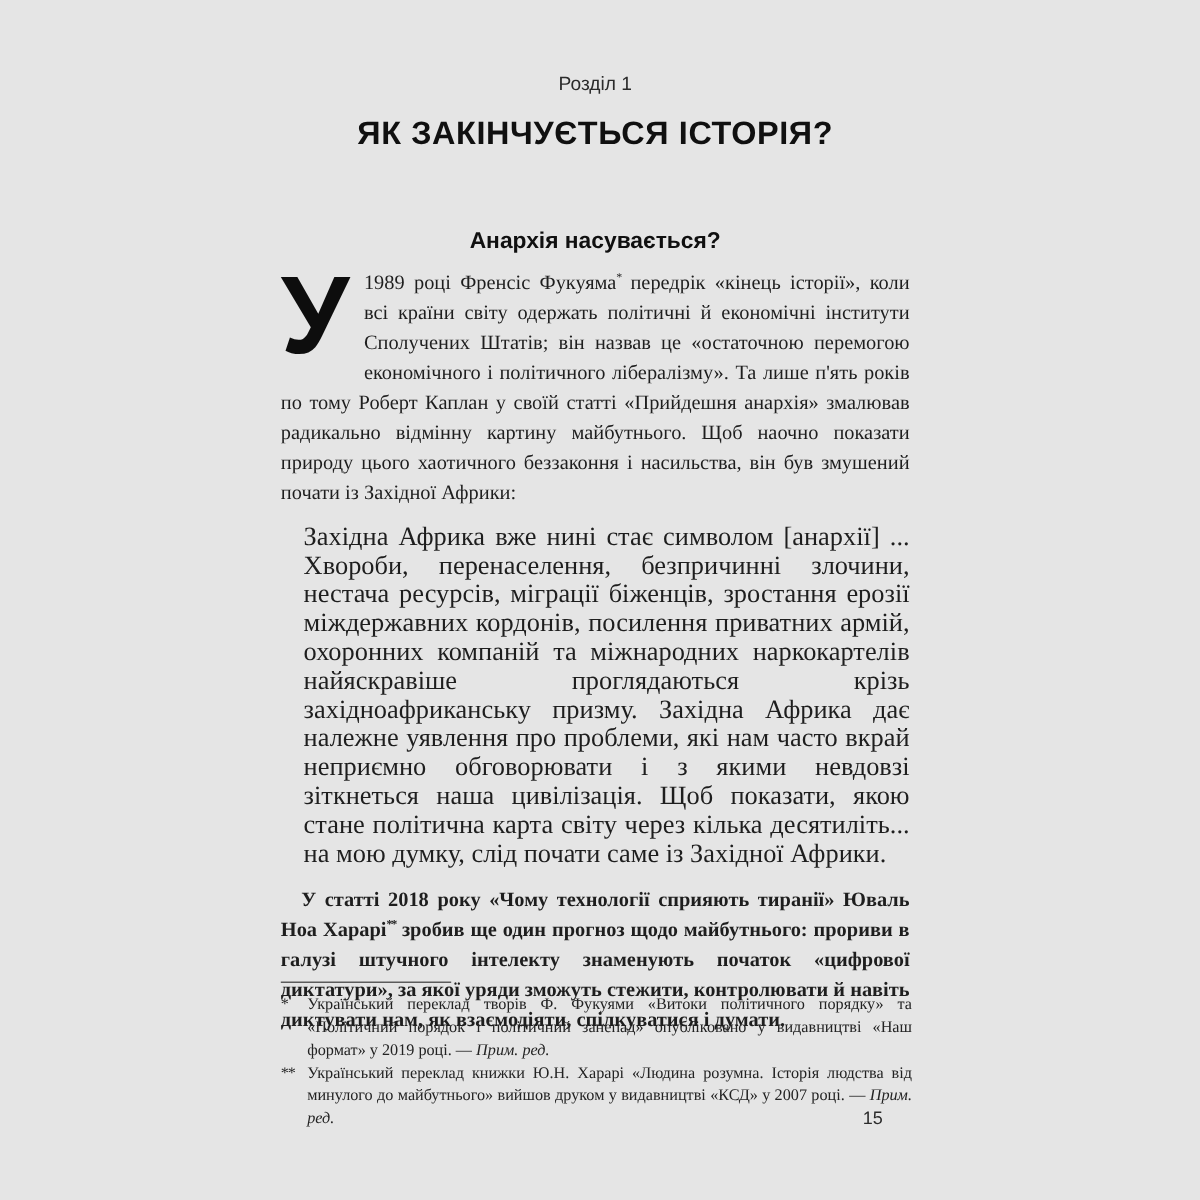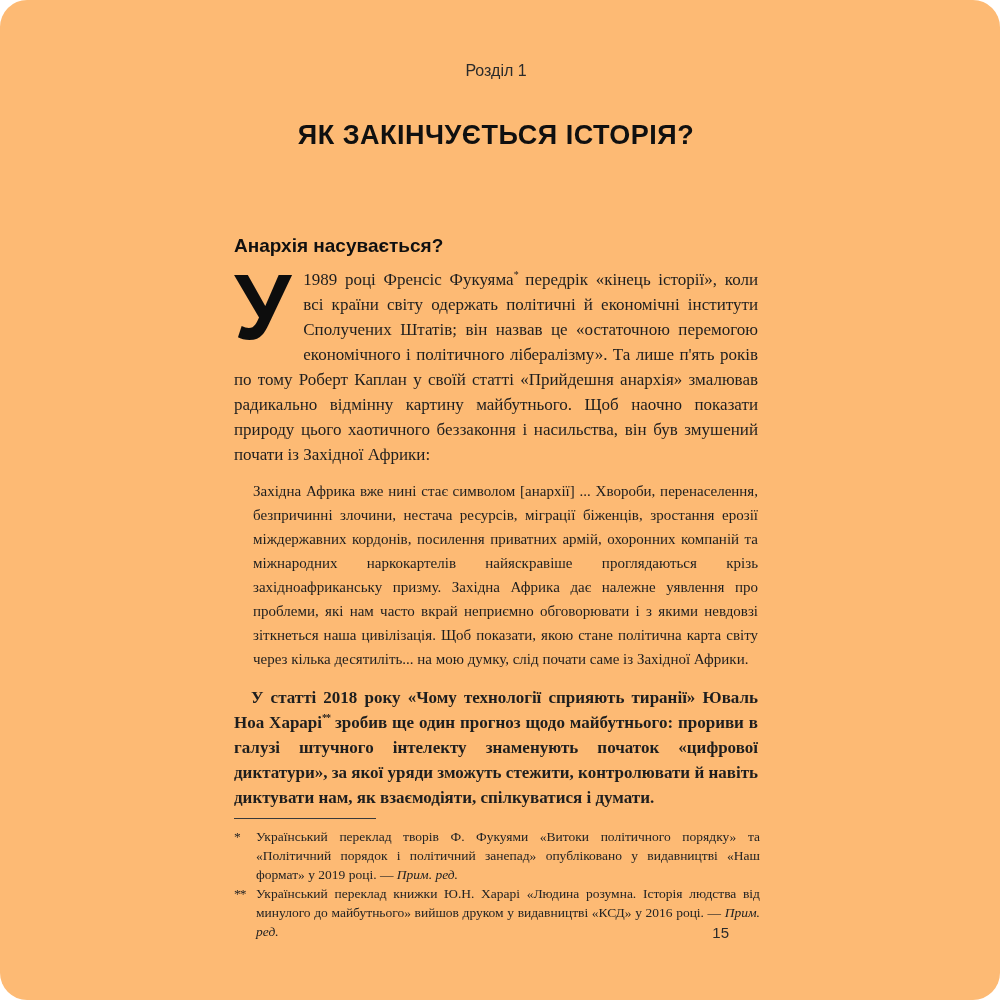--- a/index.html
+++ b/index.html
@@ -8,48 +8,48 @@
     background: #ffffff;
     font-family: "Liberation Serif", serif;
     color: #1e1e1e;
     position: relative;
     overflow: hidden;
   }
   .page {
     position: relative;
     width: 1000px;
     height: 1000px;
-    background: #fdba74;
-    border-radius: 27px;
+    background: #e5e5e5;
   }
   .content-column {
     position: absolute;
     left: 234px;
     top: 0;
     width: 524px;
   }
   .chapter-label {
     margin-top: 62px;
     text-align: center;
     font-family: "Liberation Sans", sans-serif;
     font-size: 16px;
     font-weight: 400;
     color: #2b2b2b;
   }
   .chapter-title {
-    margin-top: 40px;
+    margin-top: 16px;
     text-align: center;
     font-family: "Liberation Sans", sans-serif;
     font-size: 27px;
     font-weight: 700;
     letter-spacing: 0.5px;
     color: #101010;
   }
   .section-heading {
-    margin-top: 84px;
+    margin-top: 64px;
+    text-align: center;
     font-family: "Liberation Sans", sans-serif;
     font-size: 19px;
     font-weight: 700;
     color: #101010;
   }
   .body-text {
     margin-top: 10px;
   }
   .para {
     font-size: 17px;
@@ -68,21 +68,21 @@
   }
   .year-bold { font-weight: 400; }
   .fn-ref {
     font-size: 10px;
     vertical-align: super;
     line-height: 0;
     letter-spacing: -1px;
   }
   .quote {
     margin: 12px 0 14px 19px;
-    font-size: 15px;
+    font-size: 22px;
     line-height: 24px;
     text-align: justify;
     color: #1e1e1e;
   }
   .para2 { text-indent: 17px; font-weight: bold; }
   .fn-rule {
     position: absolute;
     left: 234px;
     top: 818px;
     width: 142px;
@@ -100,24 +100,24 @@
   .footnote { display: flex; }
   .fn-marker {
     flex: none;
     width: 22px;
     letter-spacing: -1px;
   }
   .fn-text { flex: 1; text-align: justify; }
   .fn-note { font-style: italic; margin-top: 44px; }
   .page-number {
     position: absolute;
-    left: 699px;
+    left: 719px;
     top: 924px;
     width: 30px;
-    text-align: right;
+    text-align: left;
     font-family: "Liberation Sans", sans-serif;
     font-size: 15px;
     color: #2b2b2b;
   }
 </style>
 </head>
 <body>
 
 <div class="page">
 
@@ -143,19 +143,19 @@
 
   <div class="footnotes">
 
     <div class="footnote">
       <span class="fn-marker">*</span>
       <span class="fn-text"><span>Український переклад творів Ф. Фукуями «Витоки політичного порядку» та «Політичний порядок і політичний занепад» опубліковано у видавництві «Наш формат» у 2019 році. — </span><span class="fn-note">Прим. ред.</span></span>
     </div>
 
     <div class="footnote">
       <span class="fn-marker">**</span>
-      <span class="fn-text"><span>Український переклад книжки Ю.Н. Харарі «Людина розумна. Історія людства від минулого до майбутнього» вийшов друком у видавництві «КСД» у 2016 році. — </span><span class="fn-note">Прим. ред.</span></span>
+      <span class="fn-text"><span>Український переклад книжки Ю.Н. Харарі «Людина розумна. Історія людства від минулого до майбутнього» вийшов друком у видавництві «КСД» у 2007 році. — </span><span class="fn-note">Прим. ред.</span></span>
     </div>
   </div>
 
   <div class="page-number">15</div>
 
 </div>
 
 </body></html>

